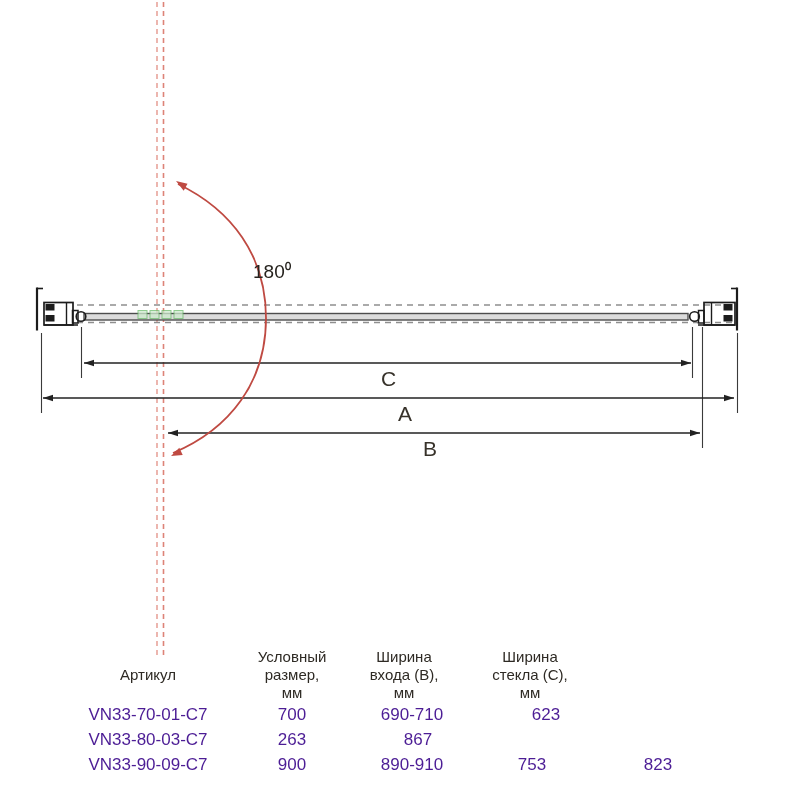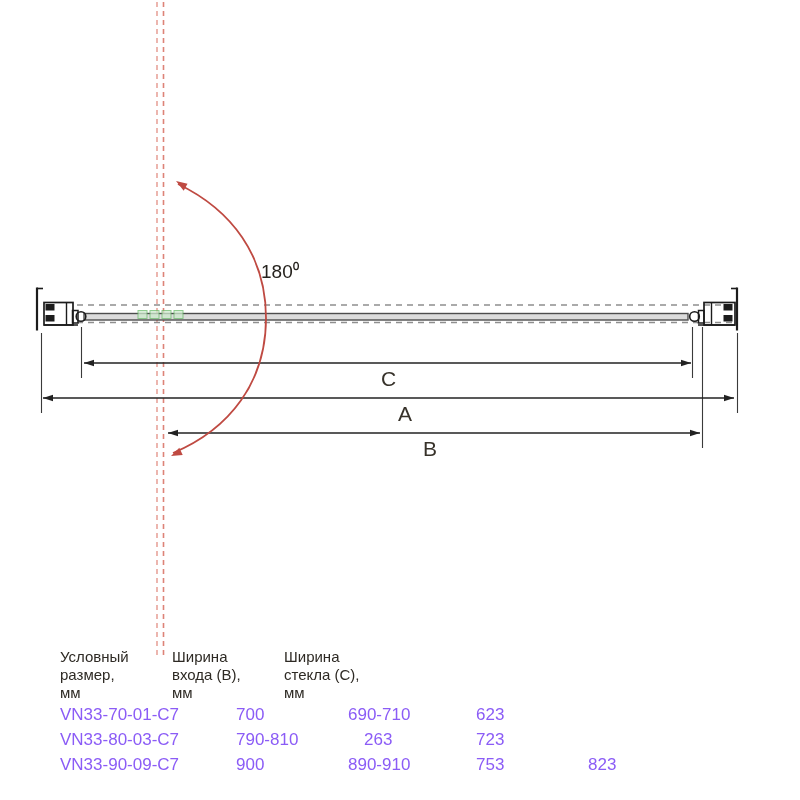--- a/index.html
+++ b/index.html
@@ -6,34 +6,34 @@
   .stage{
     position:relative;width:800px;height:800px;background:#ffffff;overflow:hidden;
     font-family:"Liberation Sans", sans-serif;color:#2e2a24;
   }
   .stage svg{position:absolute;left:0;top:0;}
   .dim-label{
     position:absolute;font-size:21px;line-height:21px;color:#37322a;
     font-family:"Liberation Sans", sans-serif;
   }
   .angle-label{
-    position:absolute;left:261px;top:262px;font-size:19px;line-height:20px;color:#26231e;
+    position:absolute;left:253px;top:262px;font-size:19px;line-height:20px;color:#26231e;
   }
   
   .spec-table{position:absolute;left:60px;top:648px;width:668px;}
   .thead{display:flex;align-items:flex-end;}
   .th{
-    text-align:left;font-size:15px;line-height:18px;white-space:pre-line;
+    text-align:center;font-size:15px;line-height:18px;white-space:pre-line;
     color:#2e2a24;
   }
   .th.c1{width:176px;margin-bottom:18px;}
   .c1{width:176px;} .c2{width:112px;} .c3{width:128px;} .c4{width:112px;} .c5{width:140px;}
   .trow{display:flex;line-height:25px;font-size:17px;}
   .trow:first-of-type{margin-top:34px;}
-  .td{color:#8b5cf6;}
+  .td{text-align:center;color:#4c1d95;}
 </style>
 </head>
 <body>
 
 <div class="stage">
 
   <svg width="800" height="800" viewBox="0 0 800 800">
 
     <line x1="157" y1="2" x2="157" y2="658" stroke="#e8a49b" stroke-width="1.6" stroke-dasharray="5 4"></line>
     <line x1="163.5" y1="2" x2="163.5" y2="658" stroke="#dd8378" stroke-width="1.6" stroke-dasharray="5 4"></line>
@@ -107,42 +107,42 @@
     </g>
   </svg>
 
   <div class="angle-label">180⁰</div>
   <div class="dim-label" style="left:381px;top:368px;">C</div>
   <div class="dim-label" style="left:398px;top:403px;">A</div>
   <div class="dim-label" style="left:423px;top:438px;">B</div>
 
   <div class="spec-table">
     <div class="thead">
+      <div class="th c1">Артикул</div>
       <div class="th c2">Условный
 размер,
 мм</div>
       <div class="th c4">Ширина
 входа (В),
 мм</div>
       <div class="th c5">Ширина
 стекла (С),
 мм</div>
     </div>
 
     <div class="trow">
       <div class="td c1">VN33-70-01-C7</div>
       <div class="td c2">700</div>
       <div class="td c3">690-710</div>
       <div class="td c5">623</div>
     </div>
     <div class="trow">
       <div class="td c1">VN33-80-03-C7</div>
-      <div class="td c3">790-810</div>
       <div class="td c4">263</div>
-      <div class="td c5">723</div>
+      <div class="td c5">867</div>
     </div>
     <div class="trow">
       <div class="td c1">VN33-90-09-C7</div>
       <div class="td c2">900</div>
       <div class="td c3">890-910</div>
       <div class="td c4">753</div>
       <div class="td c5">823</div>
     </div>
   </div>
 

